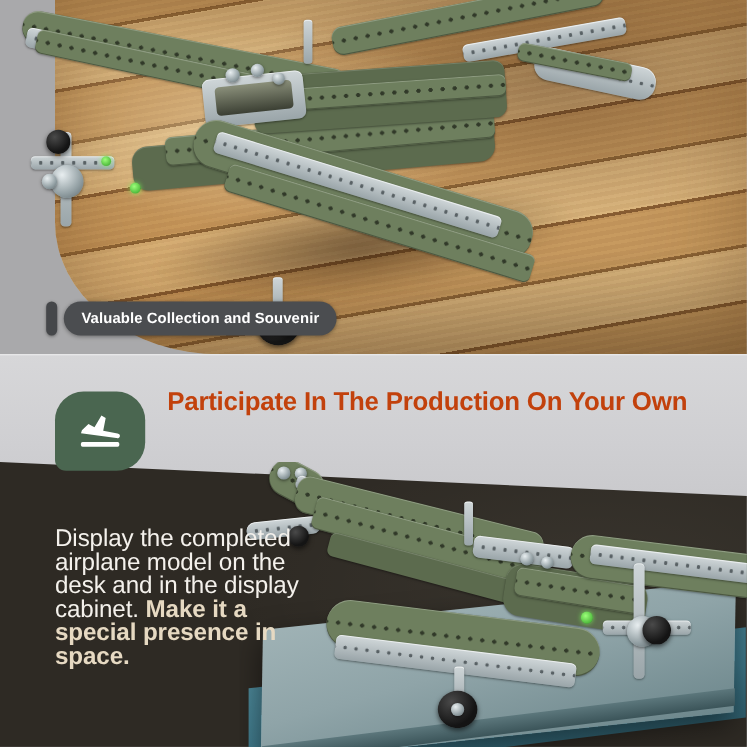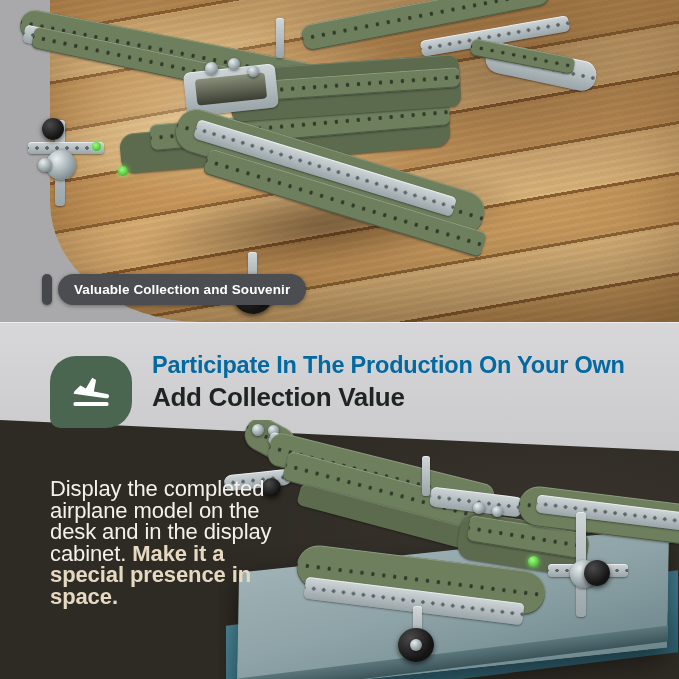--- a/index.html
+++ b/index.html
@@ -89,21 +89,21 @@
     background:#4a6650;
     border-radius:26px 26px 26px 10px;
     display:flex; align-items:center; justify-content:center;
     z-index:9;
   }
   .icon-badge svg { width:46px; height:34px; display:block; }
 
   
   .headline { position:absolute; left:152px; top:350px; z-index:9; }
   .h-line1 {
-    color:#0369a1; font-size:23.5px; font-weight:bold; letter-spacing:-.2px;
+    color:#c2410c; font-size:23.5px; font-weight:bold; letter-spacing:-.2px;
     line-height:30px; white-space:nowrap;
   }
   .h-line2 {
     color:#22262200; color:#1f2420; font-size:26px; font-weight:bold; letter-spacing:-.3px;
     line-height:34px; white-space:nowrap;
   }
 
   
   .body-copy {
     position:absolute; left:50px; top:478px; width:232px; z-index:9;
@@ -333,18 +333,17 @@
 
   <div class="icon-badge">
     <svg viewBox="0 0 48 36" aria-hidden="true">
       <path d="M6.5 17.2 L12.8 11.0 L18.6 14.2 L25.3 3.0 L29.4 5.4 L27.0 17.6 L40.8 20.1 C42.6 20.4 43.4 21.6 43.0 23.0 C42.6 24.4 41.3 25.0 39.6 24.6 L5.6 19.9 Z" fill="#ffffff"></path>
       <rect x="5.5" y="28.5" width="37" height="4.4" rx="1.6" fill="#ffffff"></rect>
     </svg>
   </div>
 
   <div class="headline">
     <div class="h-line1">Participate In The Production On Your Own</div>
-    <div class="h-line2">Add Collection Value</div>
   </div>
 
   <p class="body-copy"><span>Display the completed airplane model on the desk and in the display cabinet. </span><b>Make it a special presence in space.</b></p>
 
 </div>
 
 </body></html>

